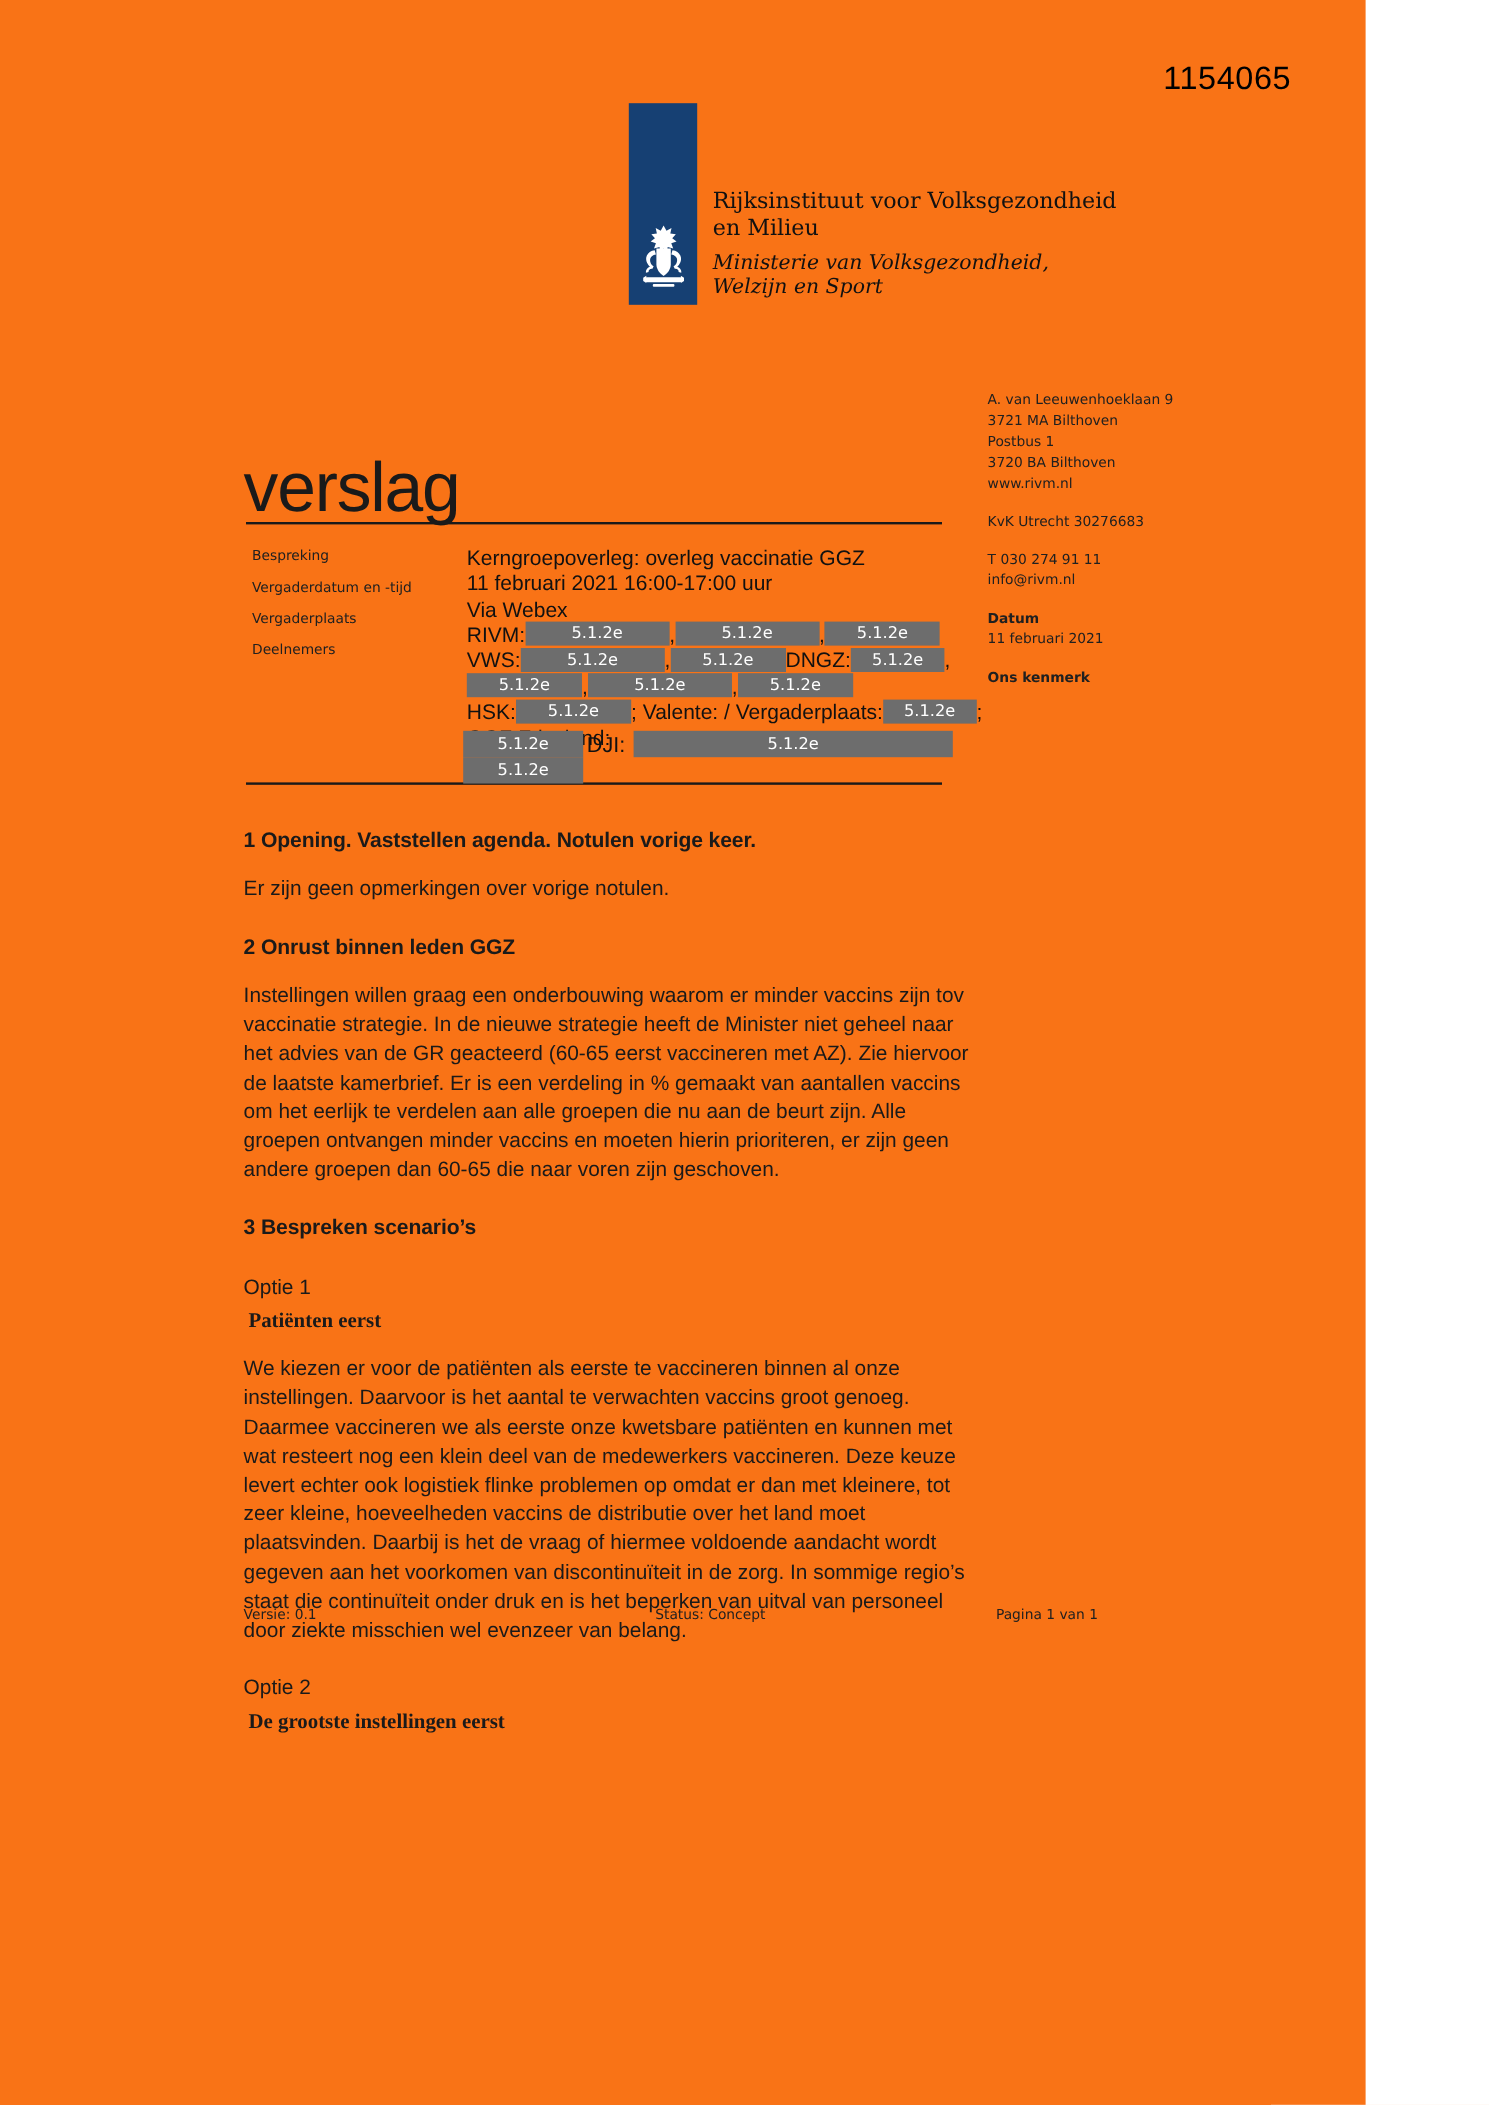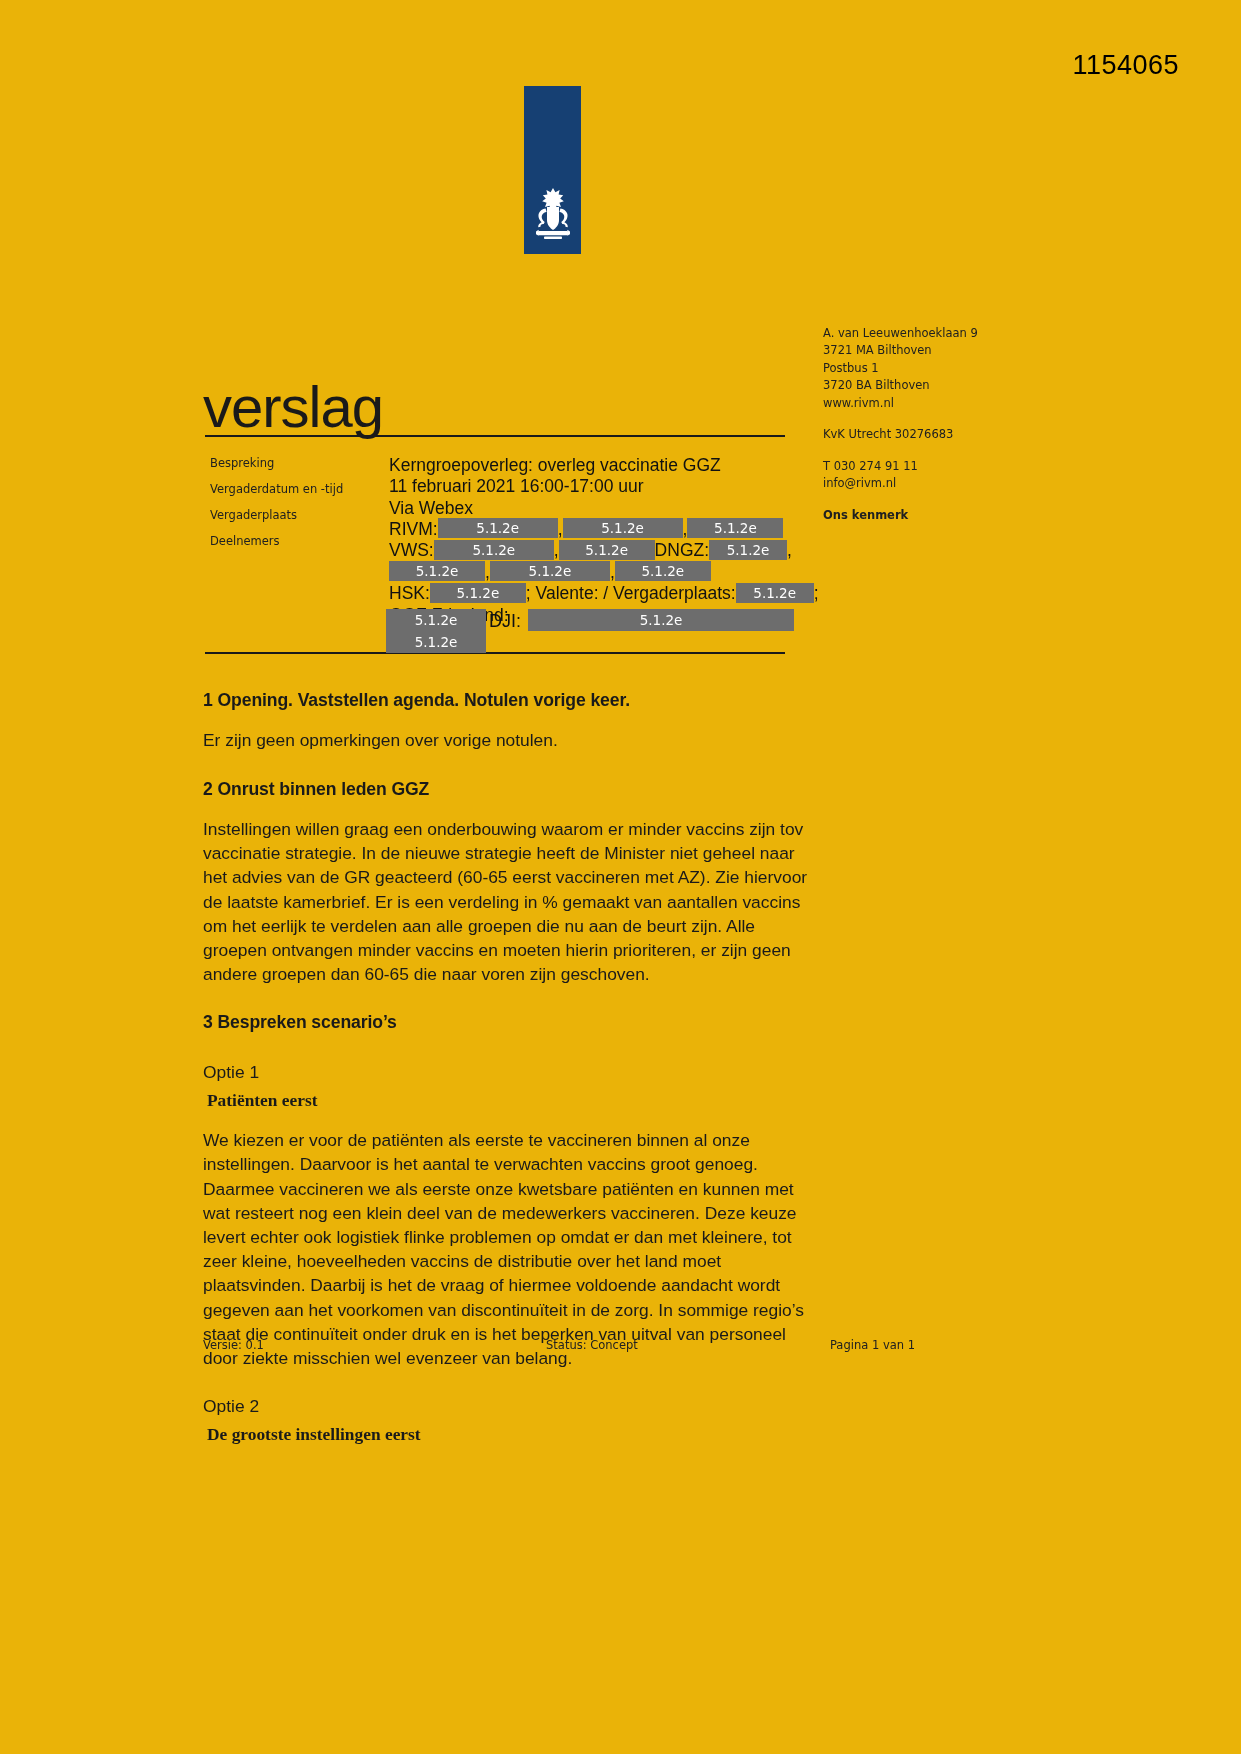--- a/index.html
+++ b/index.html
@@ -12,23 +12,23 @@
     height: 1754px;
     position: relative;
     font-family: "DejaVu Sans", sans-serif;
     color: #1a1a1a;
     overflow: hidden;
   }
 
   .page {
     position: absolute;
     left: 0; top: 0;
-    width: 1241px;
+    width: 1138px;
     height: 1754px;
-    background: #eab308;
+    background: #f97316;
   }
 
   
   .doc-number {
     position: absolute;
     right: 62px;
     top: 50px;
     font-family: "Liberation Sans", sans-serif;
     font-size: 27px;
     letter-spacing: 0.5px;
@@ -225,40 +225,50 @@
 
           <path d="M33.4 22.5 c3.2 0.2 5.6 2.2 6.6 4.6 0.9 2.1 0.6 4.2 -0.2 5.9 -0.6 1.3 -1.5 2.4 -2.4 3.2 0.9 0.3 1.8 0.9 2.4 1.7 0.8 1 1.1 2.2 0.9 3.3 l-2.2-0.5 c0.1-0.7 -0.1-1.4 -0.6-1.9 -0.6-0.7 -1.6-1 -2.6-0.8 l-1-2.1 c1-0.6 1.9-1.5 2.4-2.6 0.6-1.3 0.8-2.8 0.2-4.2 -0.7-1.7 -2.4-3 -4.5-3.1z"></path>
 
           <rect x="11" y="45" width="30" height="4.2" rx="1"></rect>
           <path d="M9 45.4 l2.6 -1.6 0 6 -2.6-1.6z"></path>
           <path d="M43 45.4 l-2.6 -1.6 0 6 2.6-1.6z"></path>
           <rect x="17" y="50.6" width="18" height="2.4" rx="0.8"></rect>
         </g>
       </svg>
     </div>
+    <div class="logo-text">
+      <div class="logo-line1">Rijksinstituut voor Volksgezondheid</div>
+      <div class="logo-line2">en Milieu</div>
+      <div class="logo-line3">Ministerie van Volksgezondheid,</div>
+      <div class="logo-line4">Welzijn en Sport</div>
+    </div>
   </div>
 
   <div class="title">verslag</div>
 
   <div class="addr">
     <div class="group">
       <div>A. van Leeuwenhoeklaan 9</div>
       <div>3721 MA Bilthoven</div>
       <div>Postbus 1</div>
       <div>3720 BA Bilthoven</div>
       <div>www.rivm.nl</div>
     </div>
     <div class="group">
       <div>KvK Utrecht 30276683</div>
     </div>
     <div class="group">
       <div>T   030 274 91 11</div>
       <div>info@rivm.nl</div>
     </div>
     <div class="group">
+      <div class="label">Datum</div>
+      <div>11 februari 2021</div>
+    </div>
+    <div class="group">
       <div class="label">Ons kenmerk</div>
     </div>
   </div>
 
   <div class="rule rule-top"></div>
   <div class="rule rule-bottom"></div>
 
   <div class="meta-labels">
     <div>Bespreking</div>
     <div>Vergaderdatum en -tijd</div>

